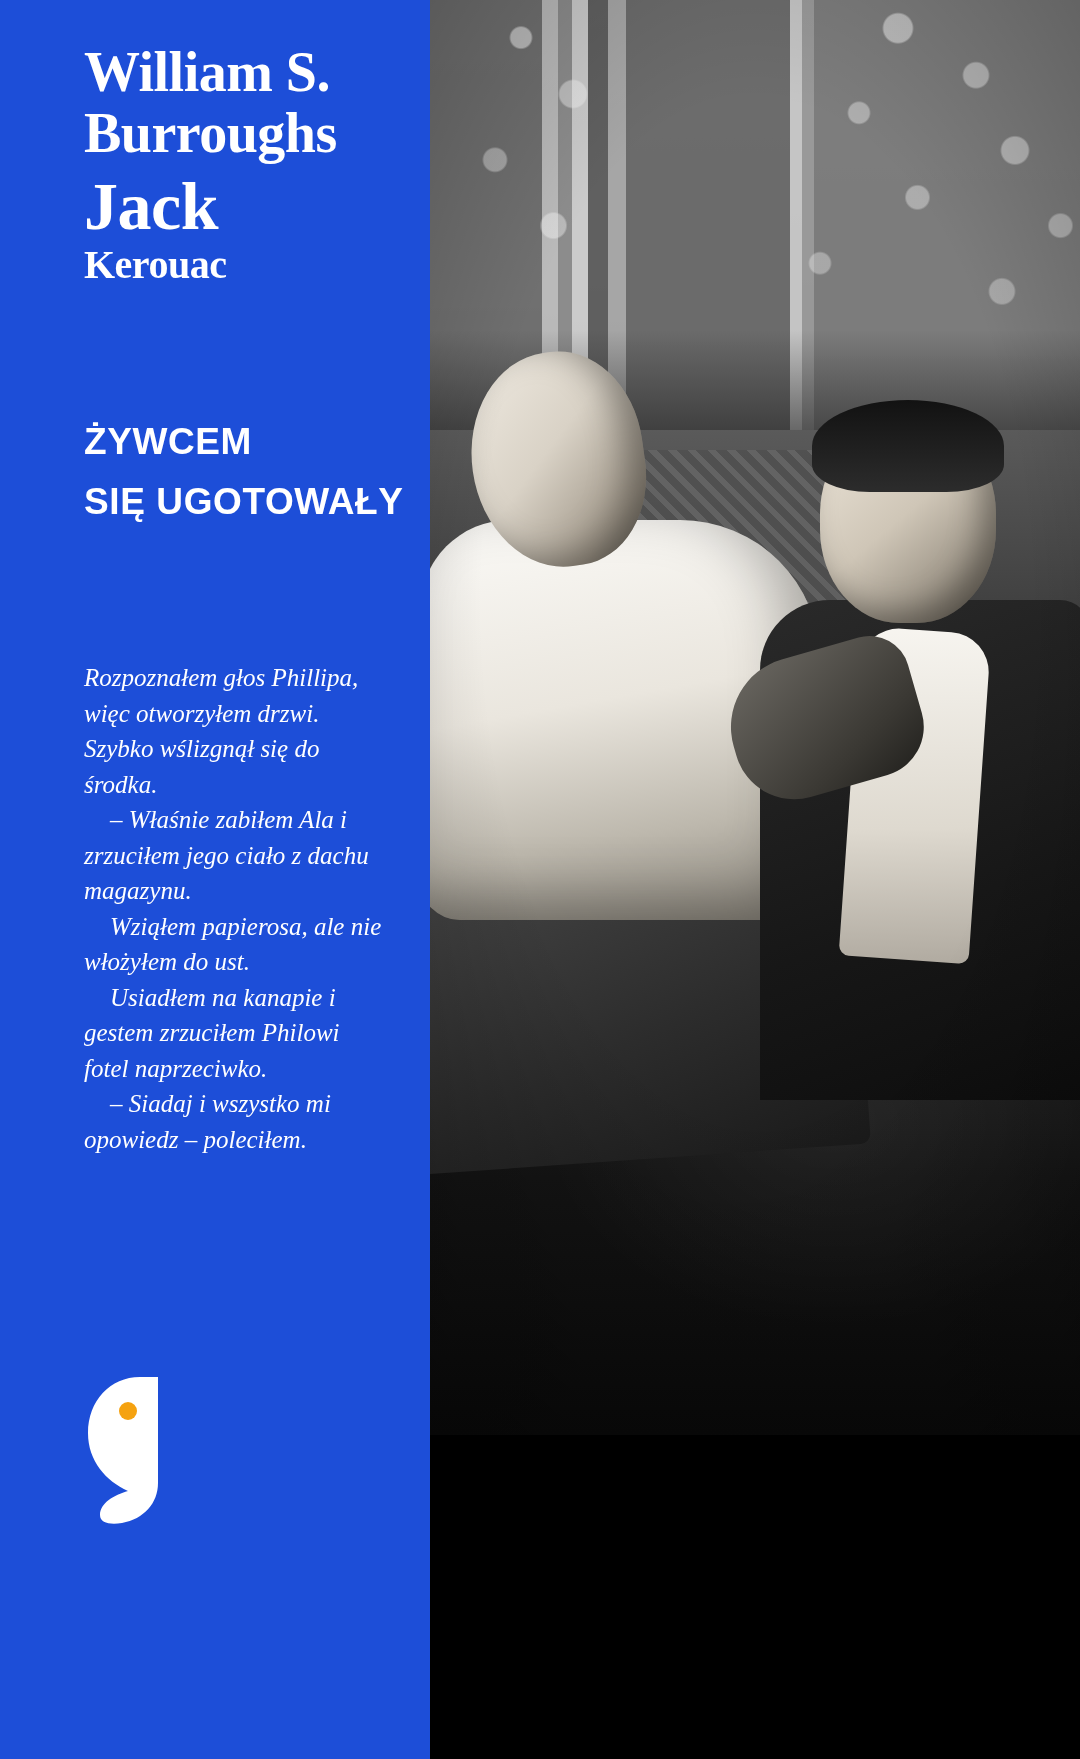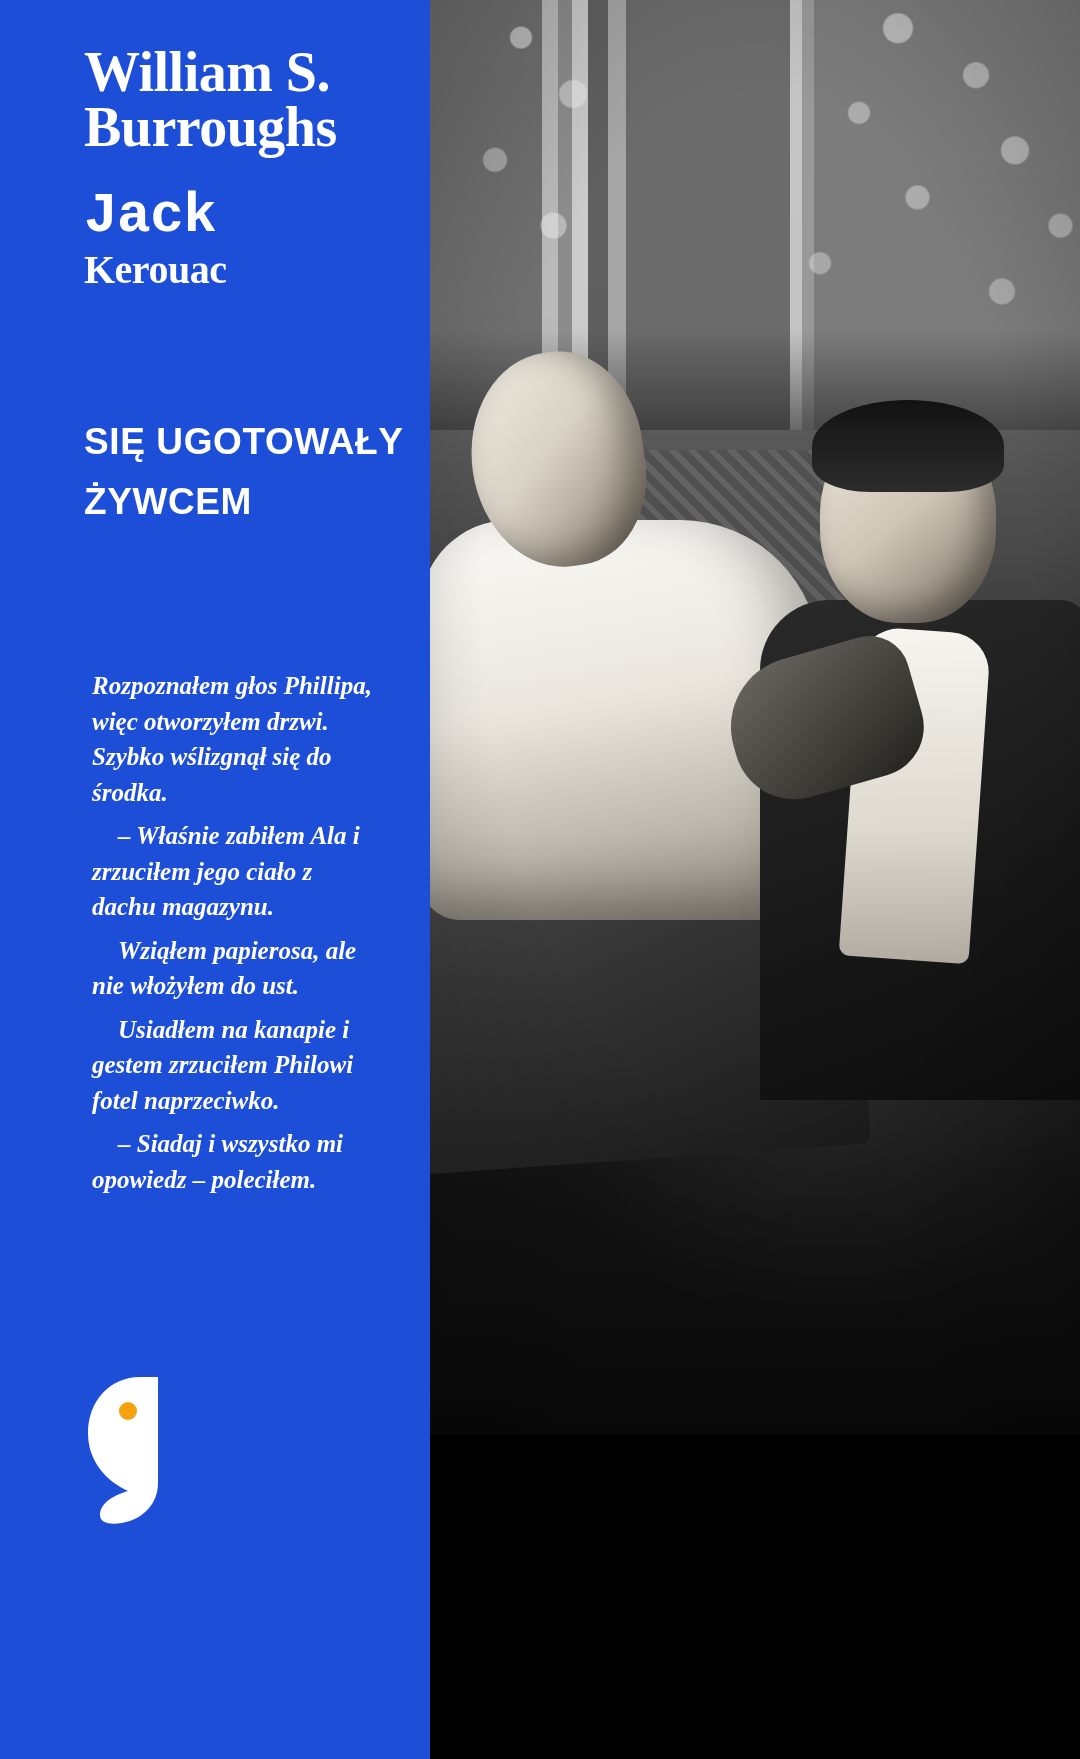--- a/index.html
+++ b/index.html
@@ -231,27 +231,27 @@
   }
   .author-1 {
     font-size: 56px;
     letter-spacing: -0.5px;
     display: block;
   }
   .author-2 {
     font-size: 56px;
     letter-spacing: -0.5px;
     display: block;
+    margin-top: 6px;
   }
   .author-3 {
-    font-size: 56px;
+    font-size: 68px;
     letter-spacing: -0.5px;
     display: block;
-    margin-top: 34px;
-    font-family: Liberation Mono, monospace;
+    margin-top: 12px;
   }
   .author-4 {
     font-size: 40px;
     letter-spacing: -0.5px;
     display: block;
     margin-top: 6px;
   }
 
   .title {
     position: absolute;
@@ -272,22 +272,21 @@
     left: 84px;
     top: 660px;
     width: 300px;
     color: #ffffff;
     font-family: "Liberation Serif", serif;
     font-style: italic;
     font-size: 25px;
     line-height: 1.42;
   }
   .blurb p {
-    margin: 8px;
-    font-weight: bold;
+    margin: 0;
   }
   .blurb p.ind {
     text-indent: 26px;
   }
 
   
   .logo {
     position: absolute;
     left: 84px;
     top: 1375px;
@@ -322,22 +321,22 @@
   <div class="text-col">
 
     <div class="authors">
       <span class="author-1">William S.</span>
       <span class="author-2">Burroughs</span>
       <span class="author-3">Jack</span>
       <span class="author-4">Kerouac</span>
     </div>
 
     <div class="title">
+      <span class="ln">ŻYWCEM</span>
       <span class="ln">SIĘ UGOTOWAŁY</span>
-      <span class="ln">ŻYWCEM</span>
     </div>
 
     <div class="blurb">
       <p>Rozpoznałem głos Phillipa, więc otworzyłem drzwi. Szybko wślizgnął się do środka.</p>
       <p class="ind">– Właśnie zabiłem Ala i zrzuciłem jego ciało z dachu magazynu.</p>
       <p class="ind">Wziąłem papierosa, ale nie włożyłem do ust.</p>
       <p class="ind">Usiadłem na kanapie i gestem  zrzuciłem Philowi fotel naprzeciwko.</p>
       <p class="ind">– Siadaj i wszystko mi opowiedz – poleciłem.</p>
     </div>
 

